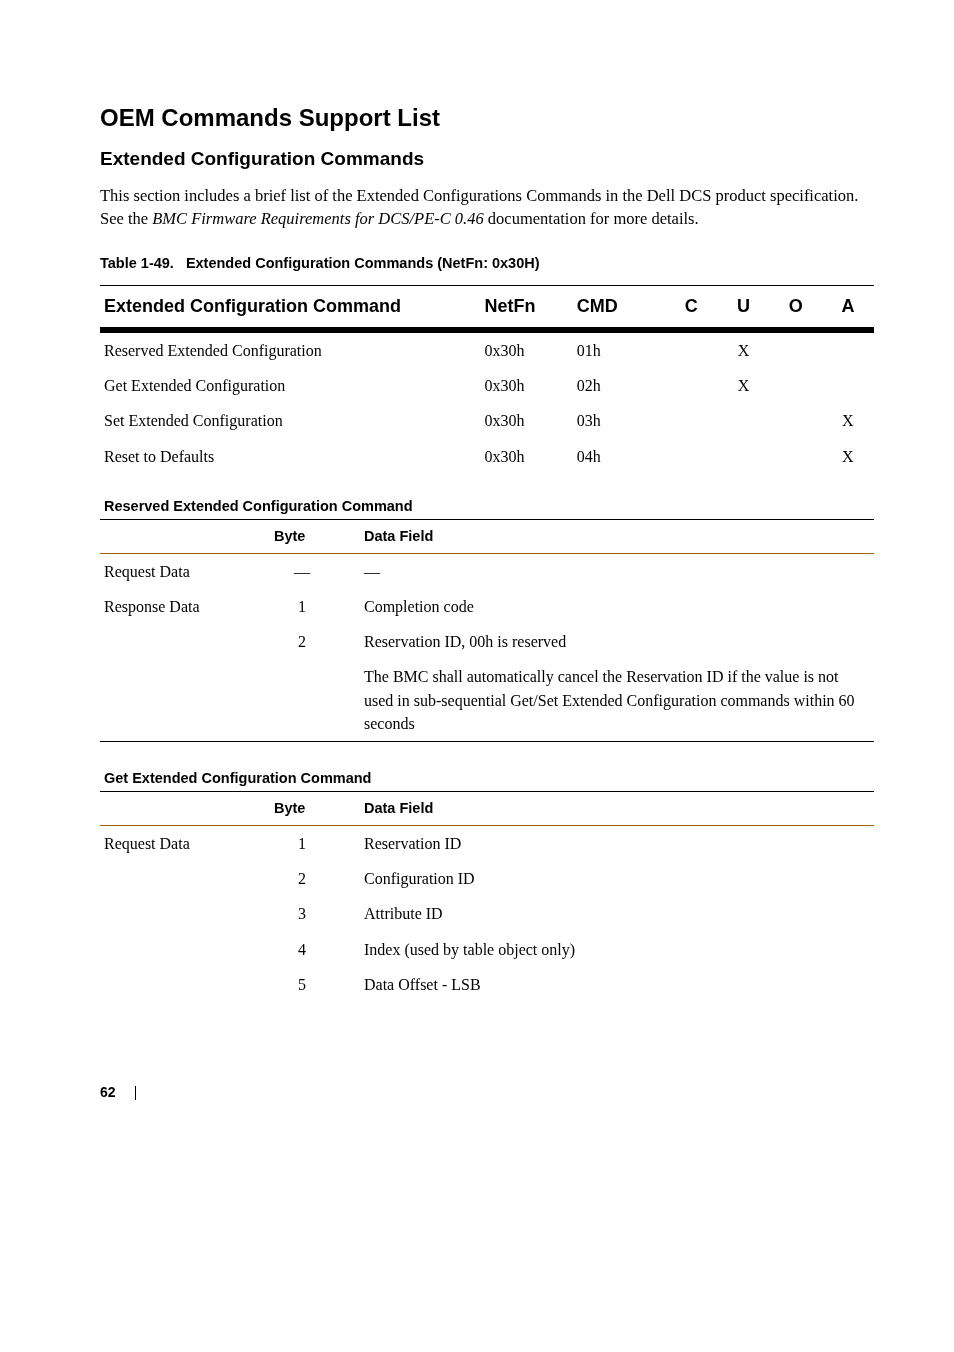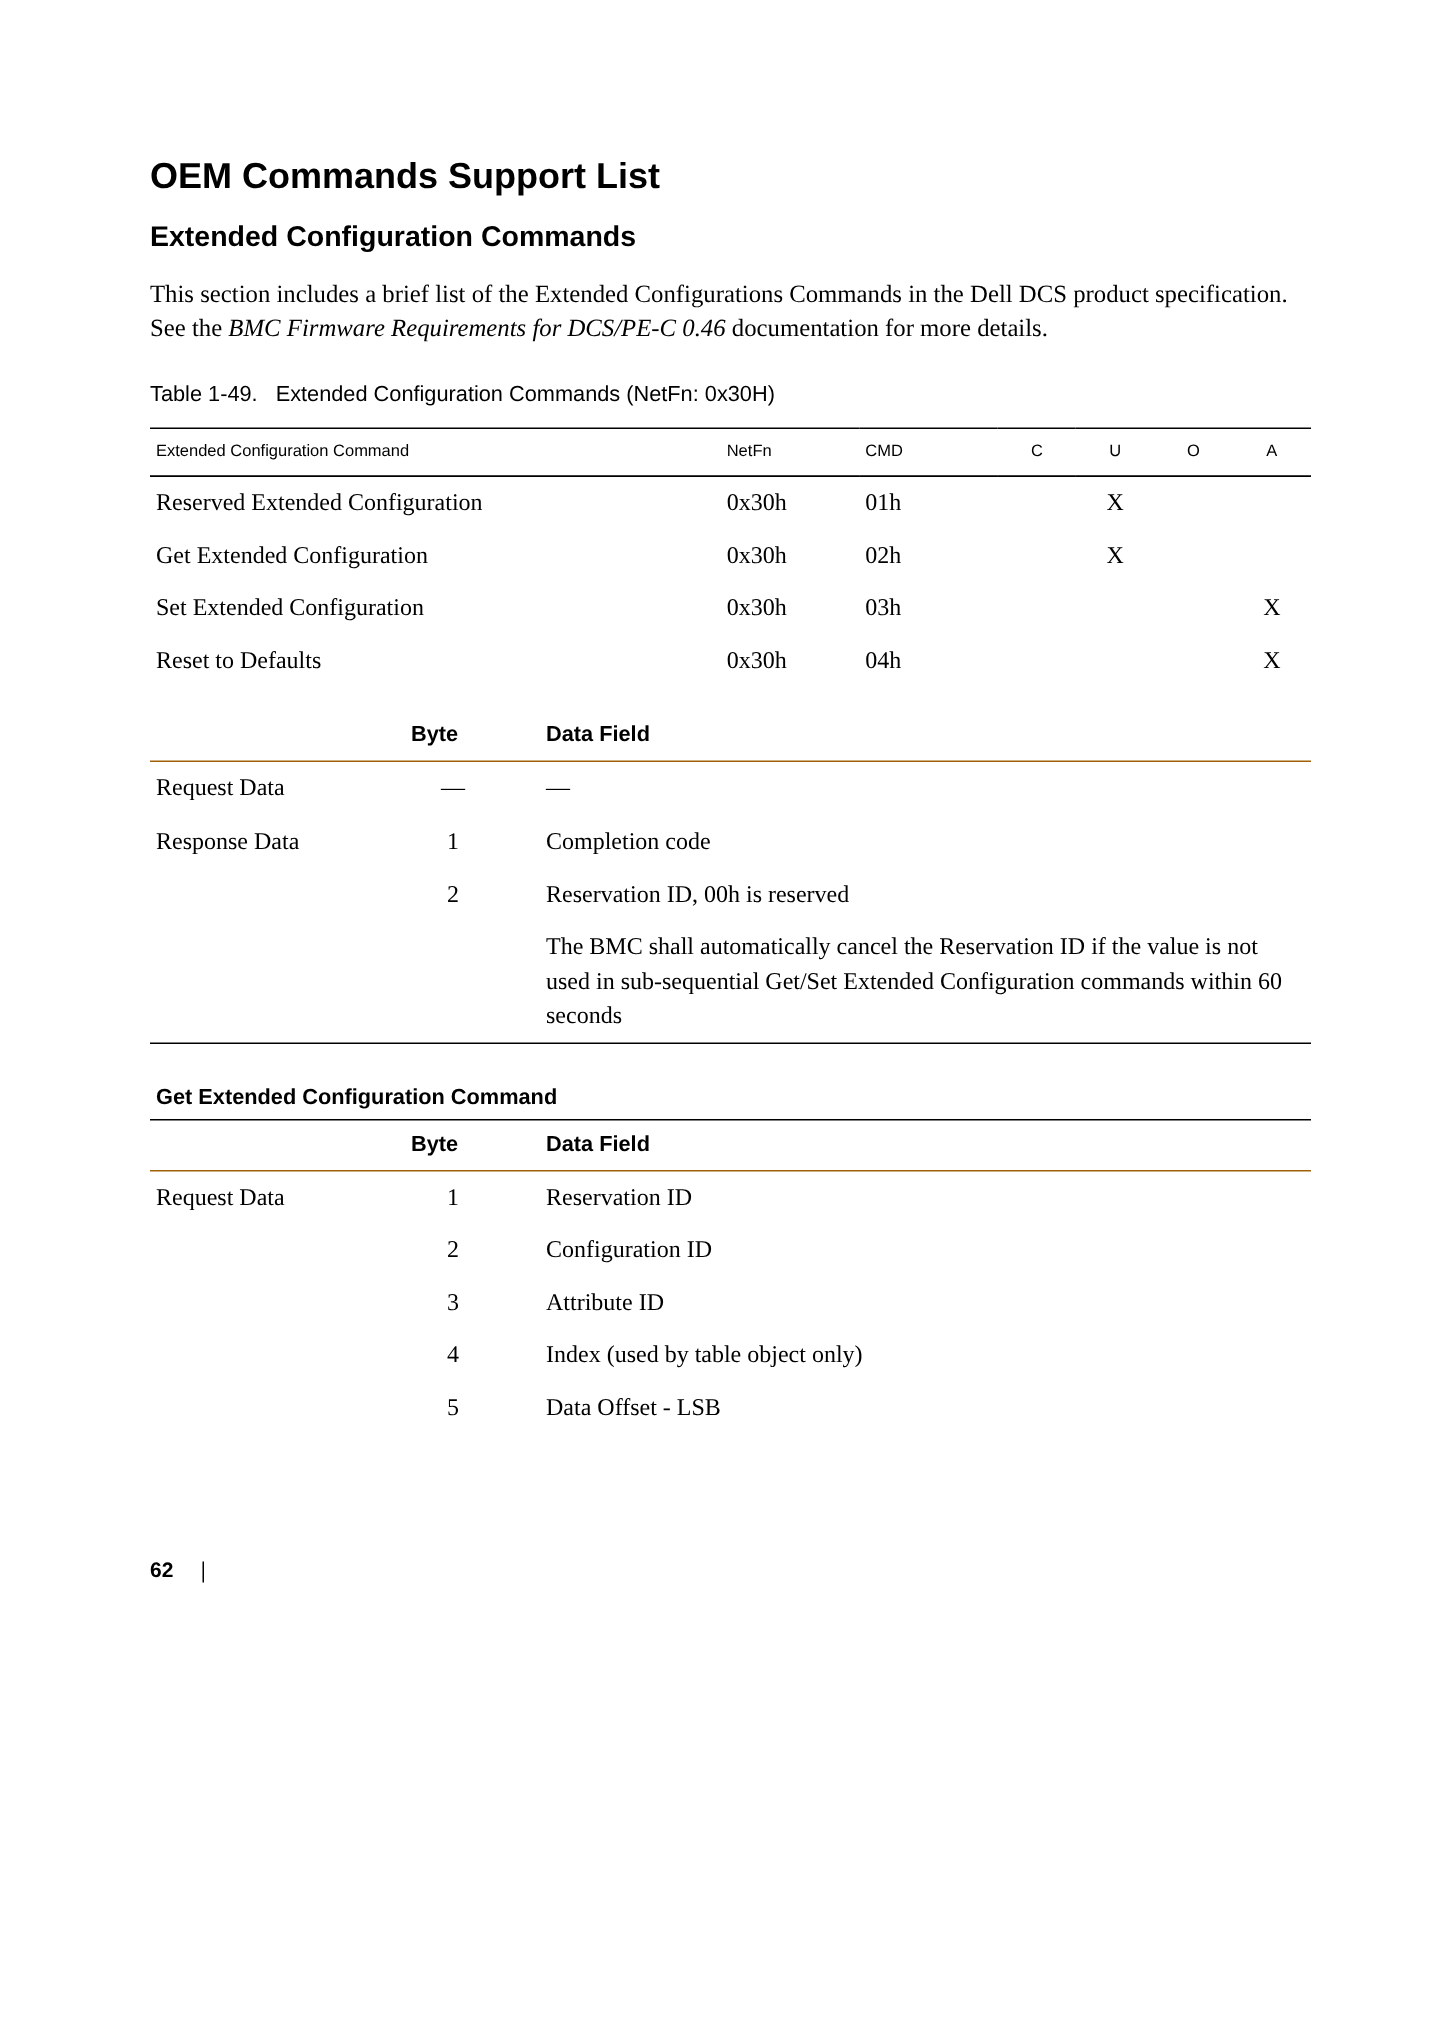--- a/index.html
+++ b/index.html
@@ -25,39 +25,39 @@
       margin-bottom: 10px;
     }
     .body-para {
       font-size: 16.5px;
       line-height: 1.45;
       margin-bottom: 18px;
     }
     .italic { font-style: italic; }
     .table-caption {
       font-family: Arial, Helvetica, sans-serif;
-      font-weight: normal;
+      font-weight: bold;
       font-size: 14.5px;
       margin-bottom: 10px;
       margin-top: 22px;
     }
     .table-caption .gap { display: inline-block; width: 12px; }
     table {
       width: 100%;
       border-collapse: collapse;
       margin-bottom: 16px;
     }
     th {
       font-family: Arial, Helvetica, sans-serif;
-      font-weight: normal;
-      font-size: 11px;
+      font-weight: bold;
+      font-size: 18px;
       text-align: left;
       padding: 7px 4px;
       border-top: 1.5px solid #000;
-      border-bottom: 1px solid #000000;
+      border-bottom: 6px solid #000000;
     }
     th.center { text-align: center; }
     td {
       font-size: 16px;
       padding: 6px 4px;
       vertical-align: top;
       line-height: 1.45;
     }
     td.center { text-align: center; }
     tr.last-row td { border-bottom: 1.5px solid #000; }
@@ -174,20 +174,23 @@
       <td class="center"></td>
       <td class="center"></td>
       <td class="center"></td>
       <td class="center">X</td>
     </tr>
   </tbody>
 </table>
 
 <table class="tbl-reserved">
   <tbody>
+    <tr class="sect-head-row">
+      <td colspan="3">Reserved Extended Configuration Command</td>
+    </tr>
     <tr class="underline-row">
       <td></td>
       <td style="font-family:Arial,Helvetica,sans-serif;font-weight:bold;font-size:14.5px;text-align:left;">Byte</td>
       <td style="font-family:Arial,Helvetica,sans-serif;font-weight:bold;font-size:14.5px;">Data Field</td>
     </tr>
     <tr>
       <td>Request Data</td>
       <td>—</td>
       <td>—</td>
     </tr>

